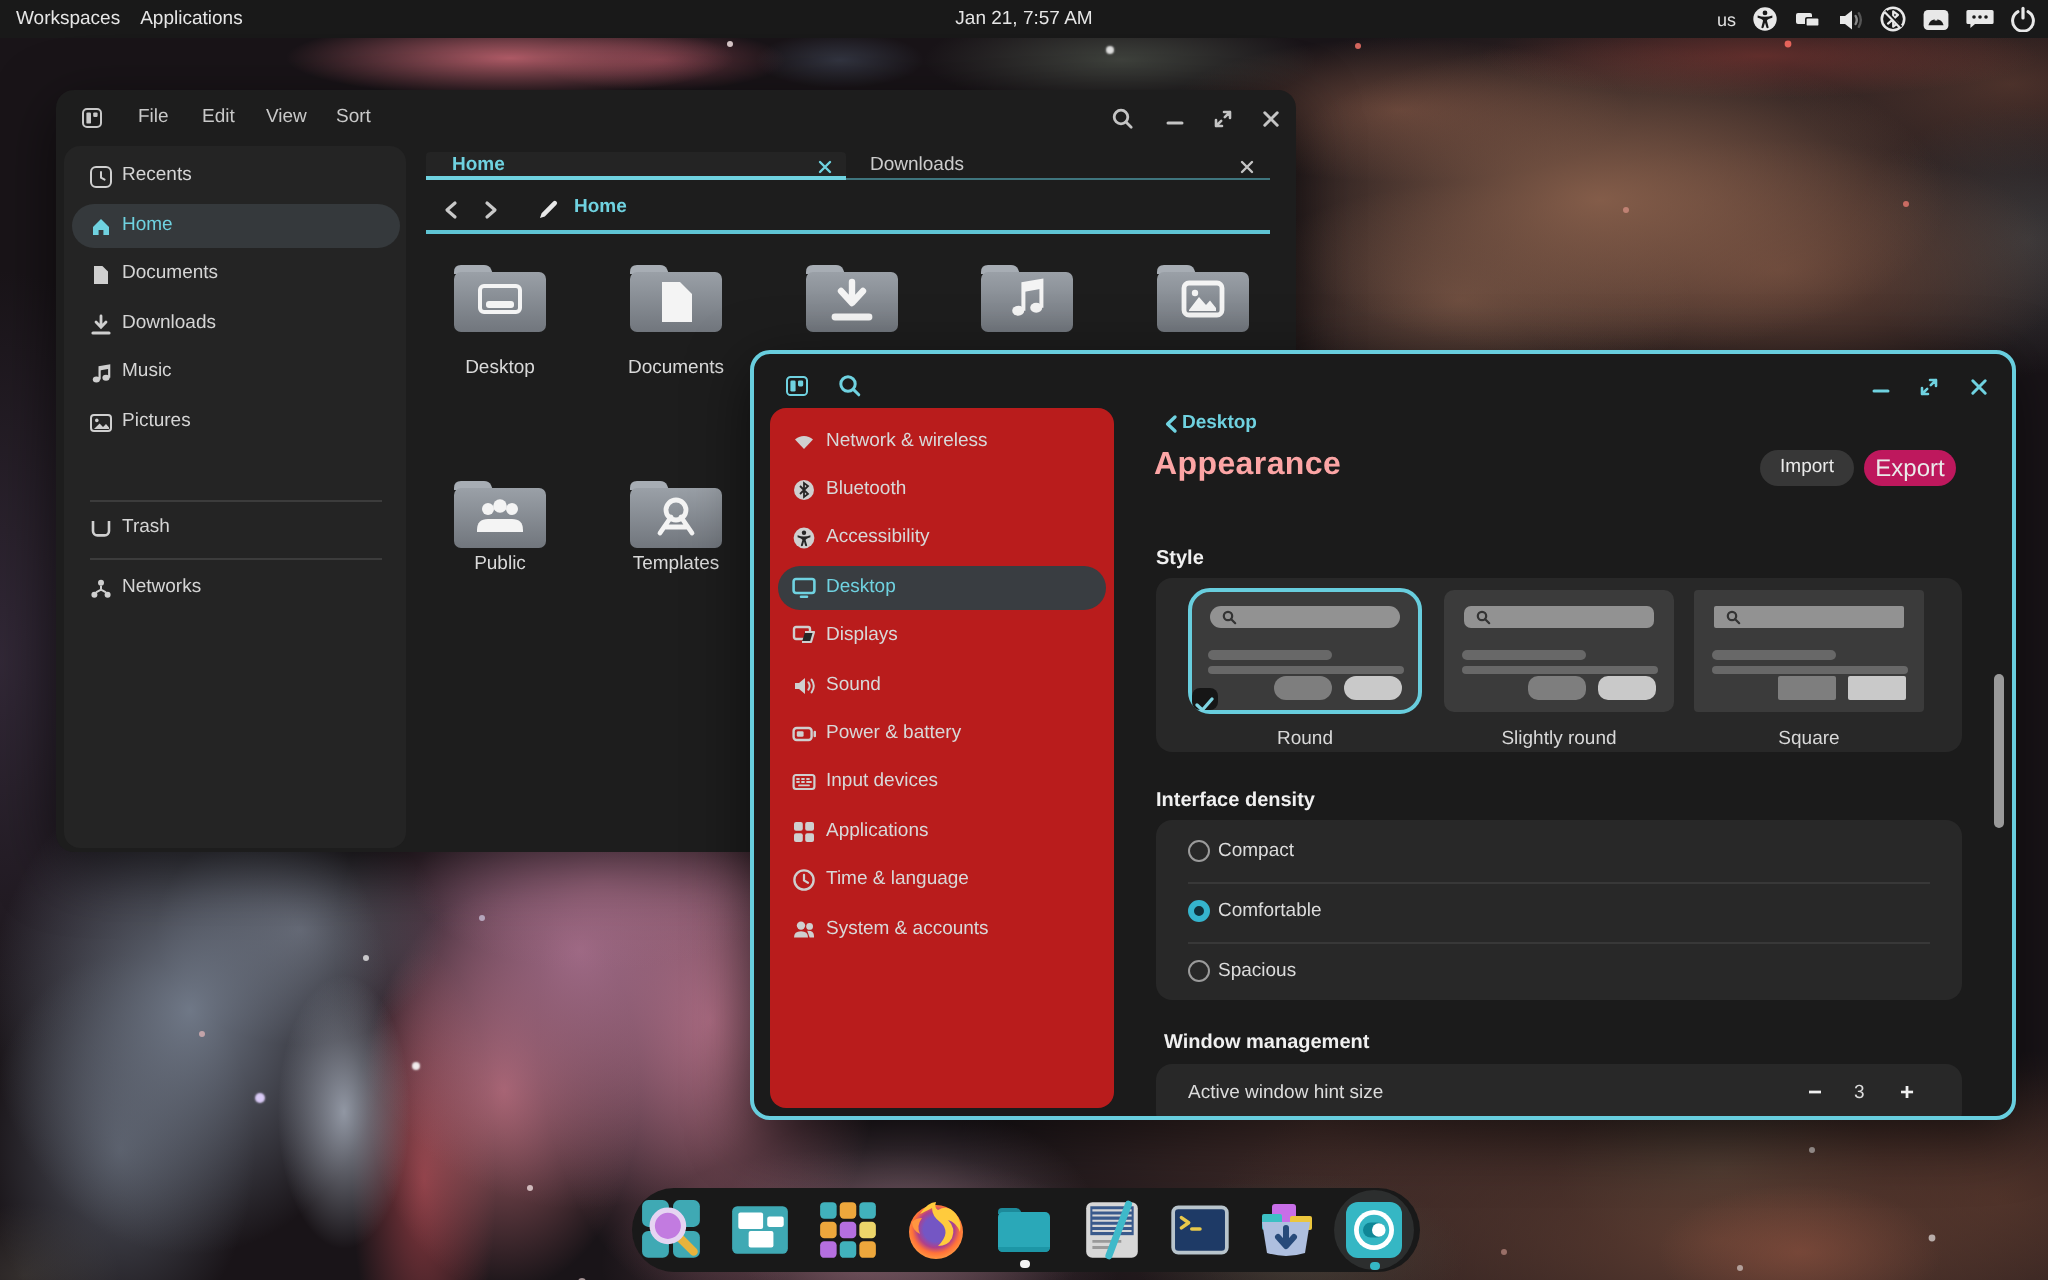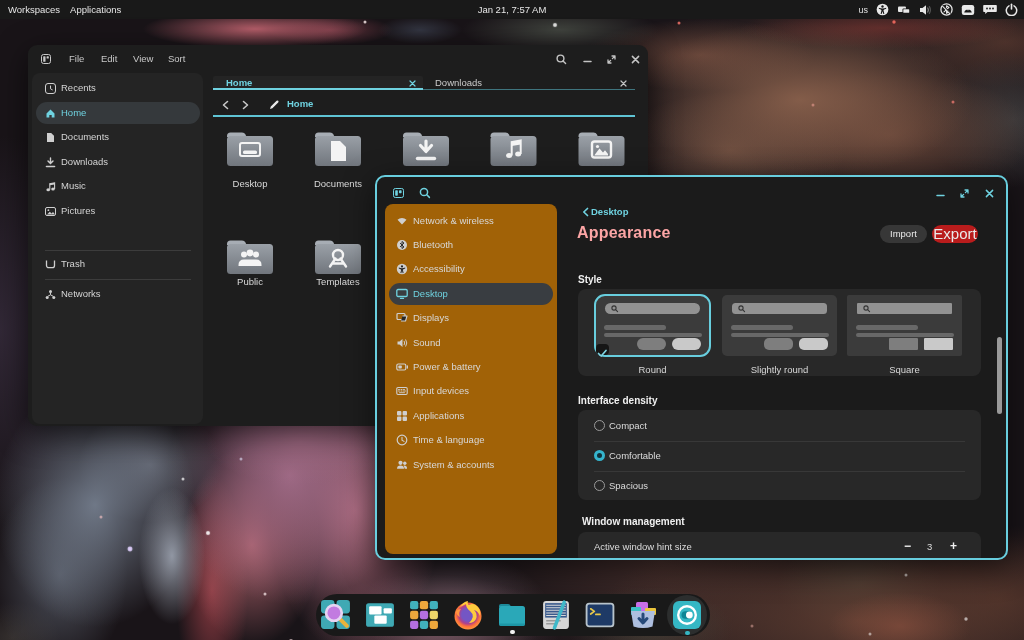--- a/index.html
+++ b/index.html
@@ -88,21 +88,21 @@
   .ssep { position:absolute; left:13px; width:146px; height:1px; background:#3c3c3c; }
 
   
   #fmain { position:absolute; left:185px; top:28px; right:13px; bottom:0; }
   .tabbar { position:absolute; left:0; top:3px; width:422px; height:16px; }
   .tab { position:absolute; top:0; height:14px; font-size:9.5px; line-height:14px; }
   .navrow { position:absolute; left:0; top:22px; height:20px; width:422px; }
 
   
   #settings { left:375px; top:175px; width:633px; height:385px; background:#1b1b1b; border:2px solid #68cede; border-radius:10px; overflow:hidden; }
-  #snav { position:absolute; left:8px; top:27px; width:172px; height:350px; background:#a16207; border-radius:8px; }
+  #snav { position:absolute; left:8px; top:27px; width:172px; height:350px; background:#b91c1c; border-radius:8px; }
   .nrow { position:absolute; left:4px; width:164px; height:22px; border-radius:12px; font-size:9.5px; color:#d8d8d8; line-height:22px; }
   .nrow svg { position:absolute; left:7px; top:5px; }
   .nrow .lbl { position:absolute; left:24px; }
   #scontent { position:absolute; left:200px; top:27px; right:0; bottom:0; }
   .sect { font-weight:bold; font-size:10px; color:#f0f0f0; position:absolute; }
   .panel { position:absolute; left:1px; width:403px; background:#282828; border-radius:8px; }
 
   .card { position:absolute; top:6px; width:115px; height:61px; background:#3b3b3b; }
   .card .search { position:absolute; left:10px; top:8px; right:10px; height:11px; background:#929292; } .card .search svg { display:block; }
   .card .l1 { position:absolute; left:8.5px; top:30px; width:62px; height:5px; background:#686868; border-radius:2.5px; }
@@ -449,21 +449,21 @@
       <span class="lbl">System &amp; accounts</span>
     </div>
   </div>
   <div id="scontent">
     <svg class="abs" style="left:4px;top:3px" width="9" height="10" viewBox="0 0 9 10">
         <path d="M6.5 1.5 L2.8 5 L6.5 8.5" stroke="#6fd2e0" stroke-width="1.7" fill="none" stroke-linecap="round" stroke-linejoin="round"></path>
       </svg>
     <span class="abs teal" style="left:14px;top:2px;font-size:9.5px;font-weight:bold">Desktop</span>
     <div class="abs" style="left:0;top:20px;font-size:16px;font-weight:bold;color:#fca5a5;letter-spacing:0.2px">Appearance</div>
     <div class="abs" style="left:303px;top:21px;width:47px;height:18px;background:#373737;border-radius:13px;text-align:center;line-height:18px;font-size:9.5px;color:#eaeaea">Import</div>
-    <div class="abs" style="left:355px;top:21px;width:46px;height:18px;background:#b91c1c;border-radius:13px;text-align:center;line-height:18px;font-size:15px;color:#eaeaea">Export</div>
+    <div class="abs" style="left:355px;top:21px;width:46px;height:18px;background:#be185d;border-radius:13px;text-align:center;line-height:18px;font-size:12px;color:#eaeaea">Export</div>
 
     <div class="sect" style="left:1px;top:70px">Style</div>
     <div class="panel" style="top:85px;height:87px">
       <div class="card sel" style="left:17px;outline:2px solid #68cede;outline-offset:-1px;border-radius:10px;background:#3b3b3b">
         <div class="search" style="border-radius:6px">
             <svg width="8" height="8" viewBox="0 0 8 8" style="margin:2px 0 0 6px">
               <circle cx="3" cy="3" r="2.1" fill="none" stroke="#333" stroke-width="1.1"></circle>
               <line x1="4.6" y1="4.6" x2="6.6" y2="6.6" stroke="#333" stroke-width="1.1" stroke-linecap="round"></line>
             </svg>
           </div>

